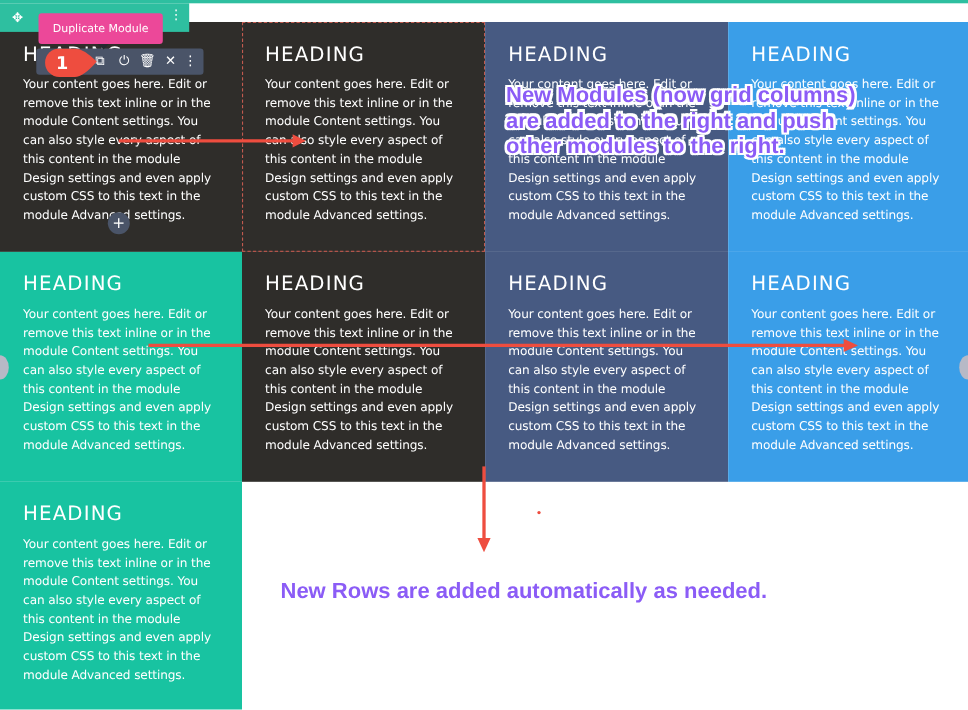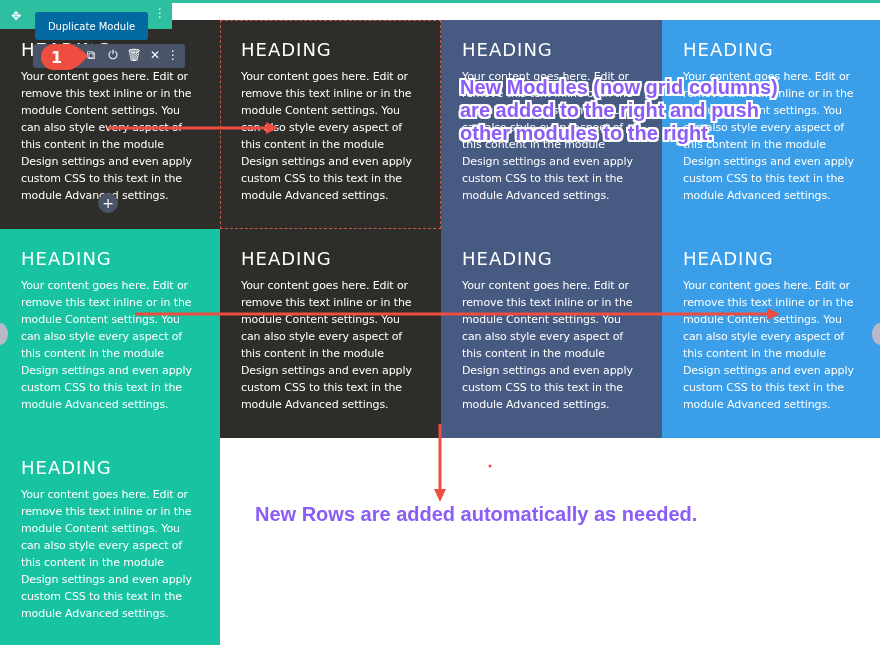--- a/index.html
+++ b/index.html
@@ -29,21 +29,21 @@
   .row-toolbar {
     position: absolute; left: 0; top: 3px; width: 172px; height: 26px;
     background: #2ebfa0; display: flex; align-items: center; z-index: 5;
   }
   .row-toolbar .ico { width: 20px; text-align: center; color: #fff; font-size: 12px; }
   .row-toolbar .move { margin-left: 6px; }
   .row-toolbar .more { position: absolute; left: 150px; top: 3px; }
 
   .tooltip {
     position: absolute; left: 35px; top: 12px; width: 113px; height: 28px;
-    background: #0369a1; color: #fff; font-size: 10px; display: flex;
+    background: #ec4899; color: #fff; font-size: 10px; display: flex;
     align-items: center; justify-content: center; border-radius: 3px; z-index: 7;
   }
   .tooltip::after {
     content: ""; position: absolute; left: 54px; bottom: -5px;
     border-left: 5px solid transparent; border-right: 5px solid transparent;
     border-top: 5px solid #24292e;
   }
 
   .mod-toolbar {
     position: absolute; left: 33px; top: 44px; width: 152px; height: 24px;
@@ -69,21 +69,21 @@
   .annot {
     position: absolute; font-family: "Liberation Sans", sans-serif; font-weight: bold;
     color: #8b5cf6; z-index: 9;
   }
   .annot-top {
     left: 460px; top: 76px; font-size: 20px; line-height: 23px;
     text-shadow: -2px -2px 0 #fff, 2px -2px 0 #fff, -2px 2px 0 #fff, 2px 2px 0 #fff,
                  0 2px 0 #fff, 2px 0 0 #fff, 0 -2px 0 #fff, -2px 0 0 #fff;
     white-space: pre;
   }
-  .annot-bottom { left: 255px; top: 502px; font-size: 20px; line-height: 24px; white-space: nowrap; }
+  .annot-bottom { left: 255px; top: 526px; font-size: 20px; line-height: 24px; white-space: nowrap; }
   svg.arrows { position: absolute; left: 0; top: 0; z-index: 4; pointer-events: none; }
 </style>
 </head>
 <body>
 
 <div class="topline"></div>
 
 <div class="grid">
   <div class="cell" style="background:#2f2d2a">
       <h2>HEADING</h2>

